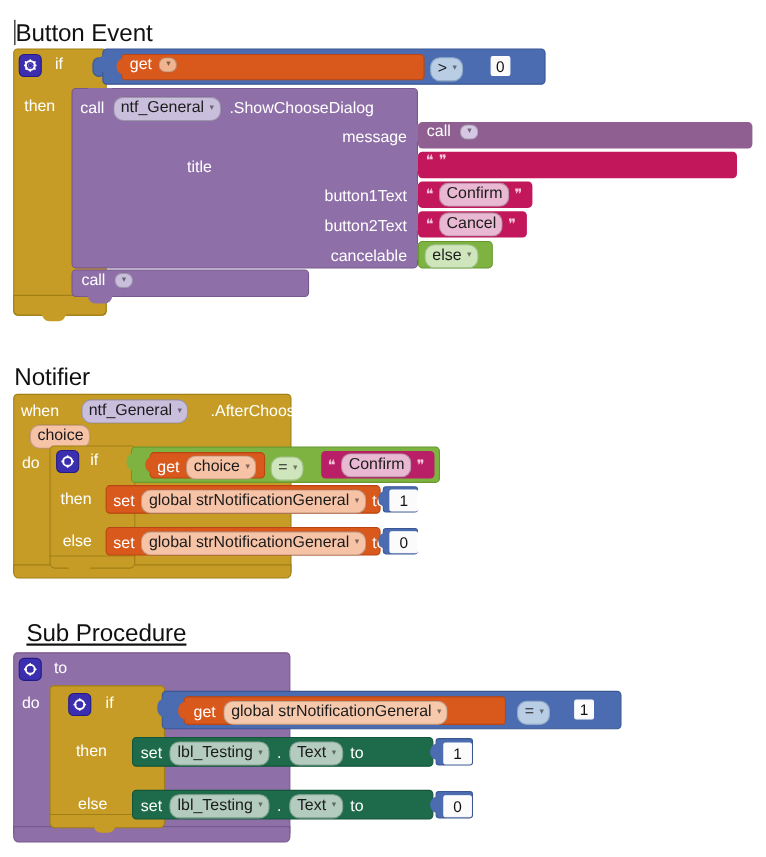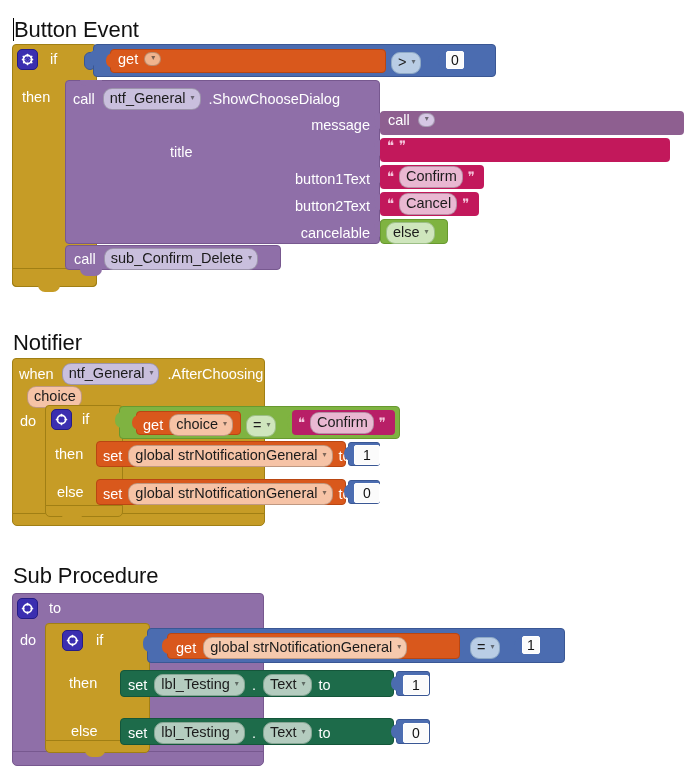--- a/index.html
+++ b/index.html
@@ -254,36 +254,35 @@
       <span>else</span>
         <span class="arw">▾</span>
     </span>
   </div>
 </div>
 
 <div class="blk c-purple c-purple-b" style="left:65px;top:245px;width:216px;height:25px;border-radius:4px;">
   <div class="row" style="gap:8px;padding:2px 0 0 8px;">
     <span class="txt">call</span>
     <span class="pill lav">
-      <span>sub_Confirm_Delete</span>
         <span class="arw">▾</span>
     </span>
   </div>
 </div>
 <div class="blk c-purple" style="left:80px;top:269px;width:22px;height:7px;border-radius:0 0 8px 8px;"></div>
 
 <div class="section-heading" style="position:absolute;left:13px;top:332px;">
   <span>Notifier</span>
 </div>
 
 <div class="blk c-gold c-gold-b" style="left:12px;top:358px;width:253px;height:165px;border-radius:4px;"></div>
 <div class="blk c-gold c-gold-b" style="left:12px;top:513px;width:253px;height:13px;border-radius:0 0 5px 5px;"></div>
 
 <div class="blk" style="left:19px;top:363px;">
-  <div class="row" style="gap:8px;">
+  <div class="row" style="gap:20px;">
     <span class="txt">when</span>
     <span class="pill lav">
       <span>ntf_General</span>
         <span class="arw">▾</span>
     </span>
     <span class="txt">.AfterChoosing</span>
   </div>
 </div>
 
 <span class="blk pill peach" style="left:27px;top:386px;">choice</span>
@@ -365,21 +364,21 @@
         <span class="arw">▾</span>
     </span>
     <span class="txt">to</span>
   </div>
 </div>
 <div class="blk c-blue c-blue-b" style="left:348px;top:480px;width:32px;height:24px;border-radius:3px;">
   <span class="numfield" style="margin:2px 0 0 5px;">0</span>
 </div>
 <div class="blk c-blue" style="left:344px;top:484px;width:7px;height:15px;border-radius:7px 0 0 7px;"></div>
 
-<div class="section-heading" style="position:absolute;left:13px;top:565px;">
+<div class="section-heading" style="position:absolute;left:24px;top:565px;text-decoration:underline;">
   <span>Sub Procedure</span>
 </div>
 
 <div class="blk c-purple c-purple-b" style="left:12px;top:593px;width:252px;height:168px;border-radius:4px;"></div>
 <div class="blk c-purple c-purple-b" style="left:12px;top:751px;width:252px;height:15px;border-radius:0 0 5px 5px;"></div>
 
 <div class="blk" style="left:17px;top:598px;">
   <div class="row" style="gap:11px;">
     <span class="gear">
       <svg width="13" height="13" viewBox="0 0 24 24" aria-hidden="true">

